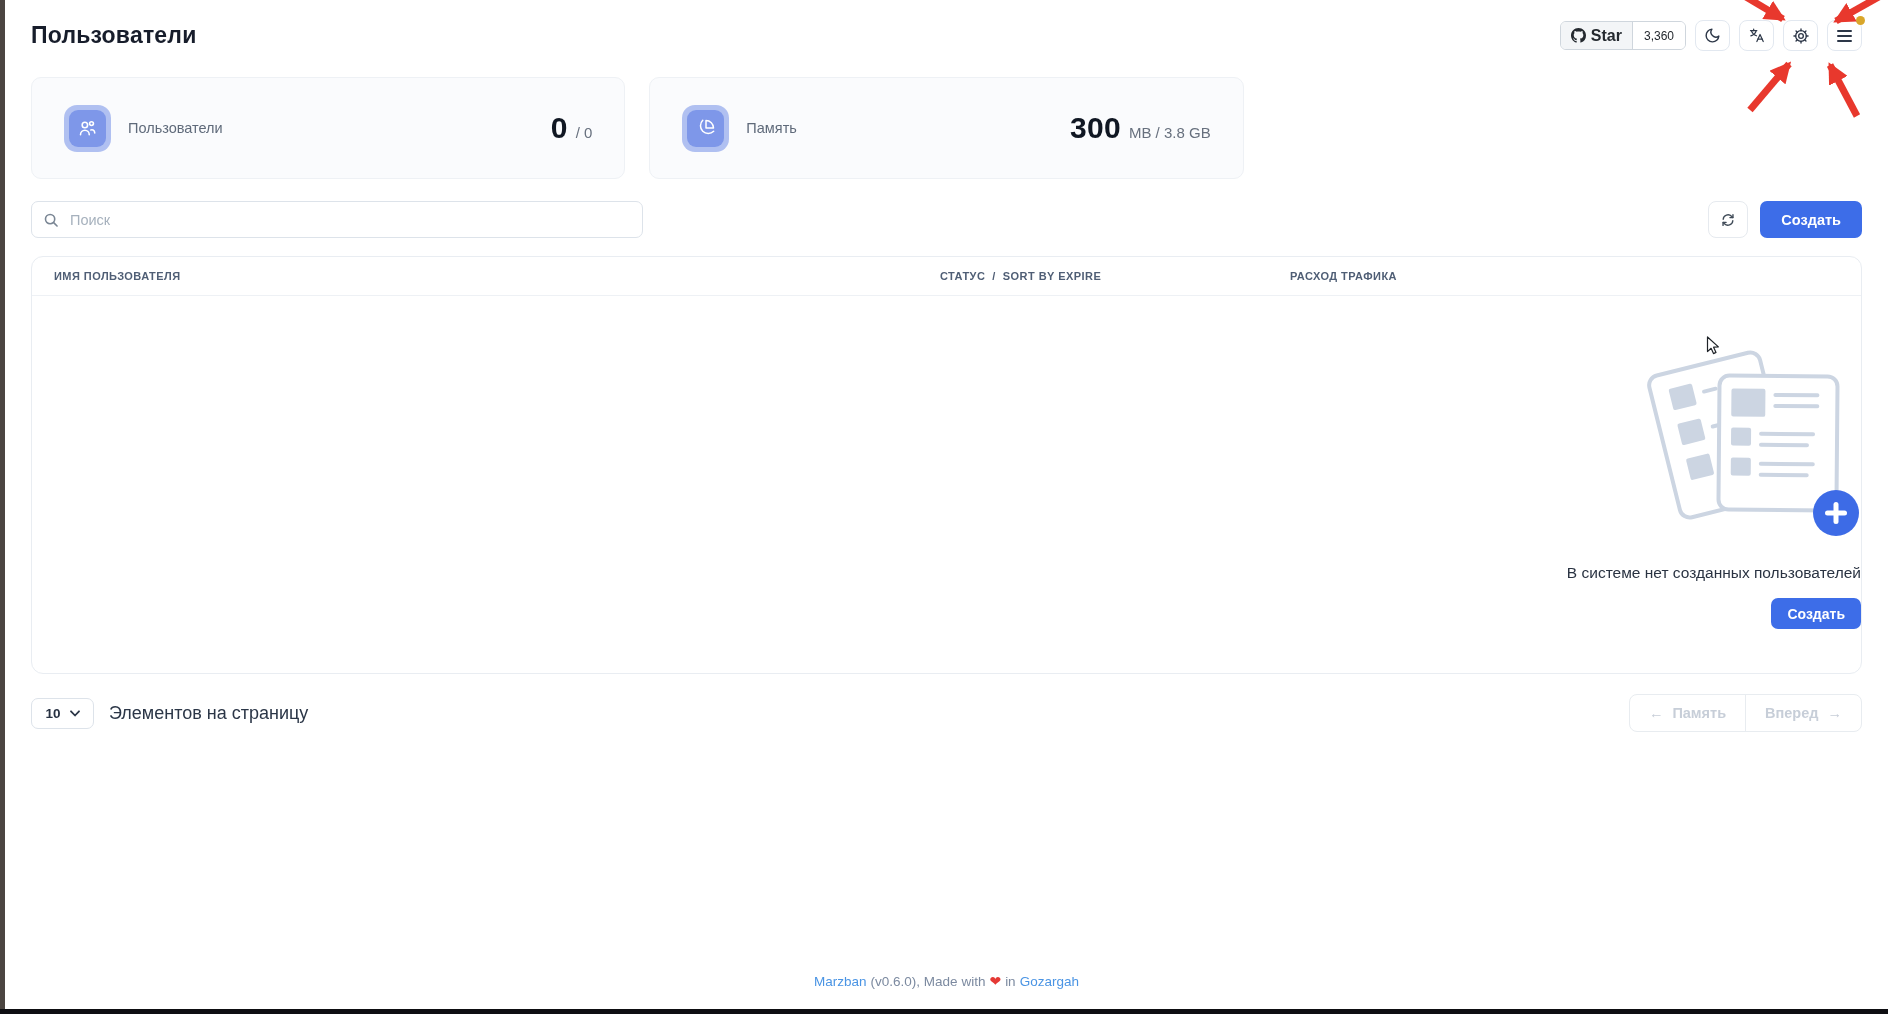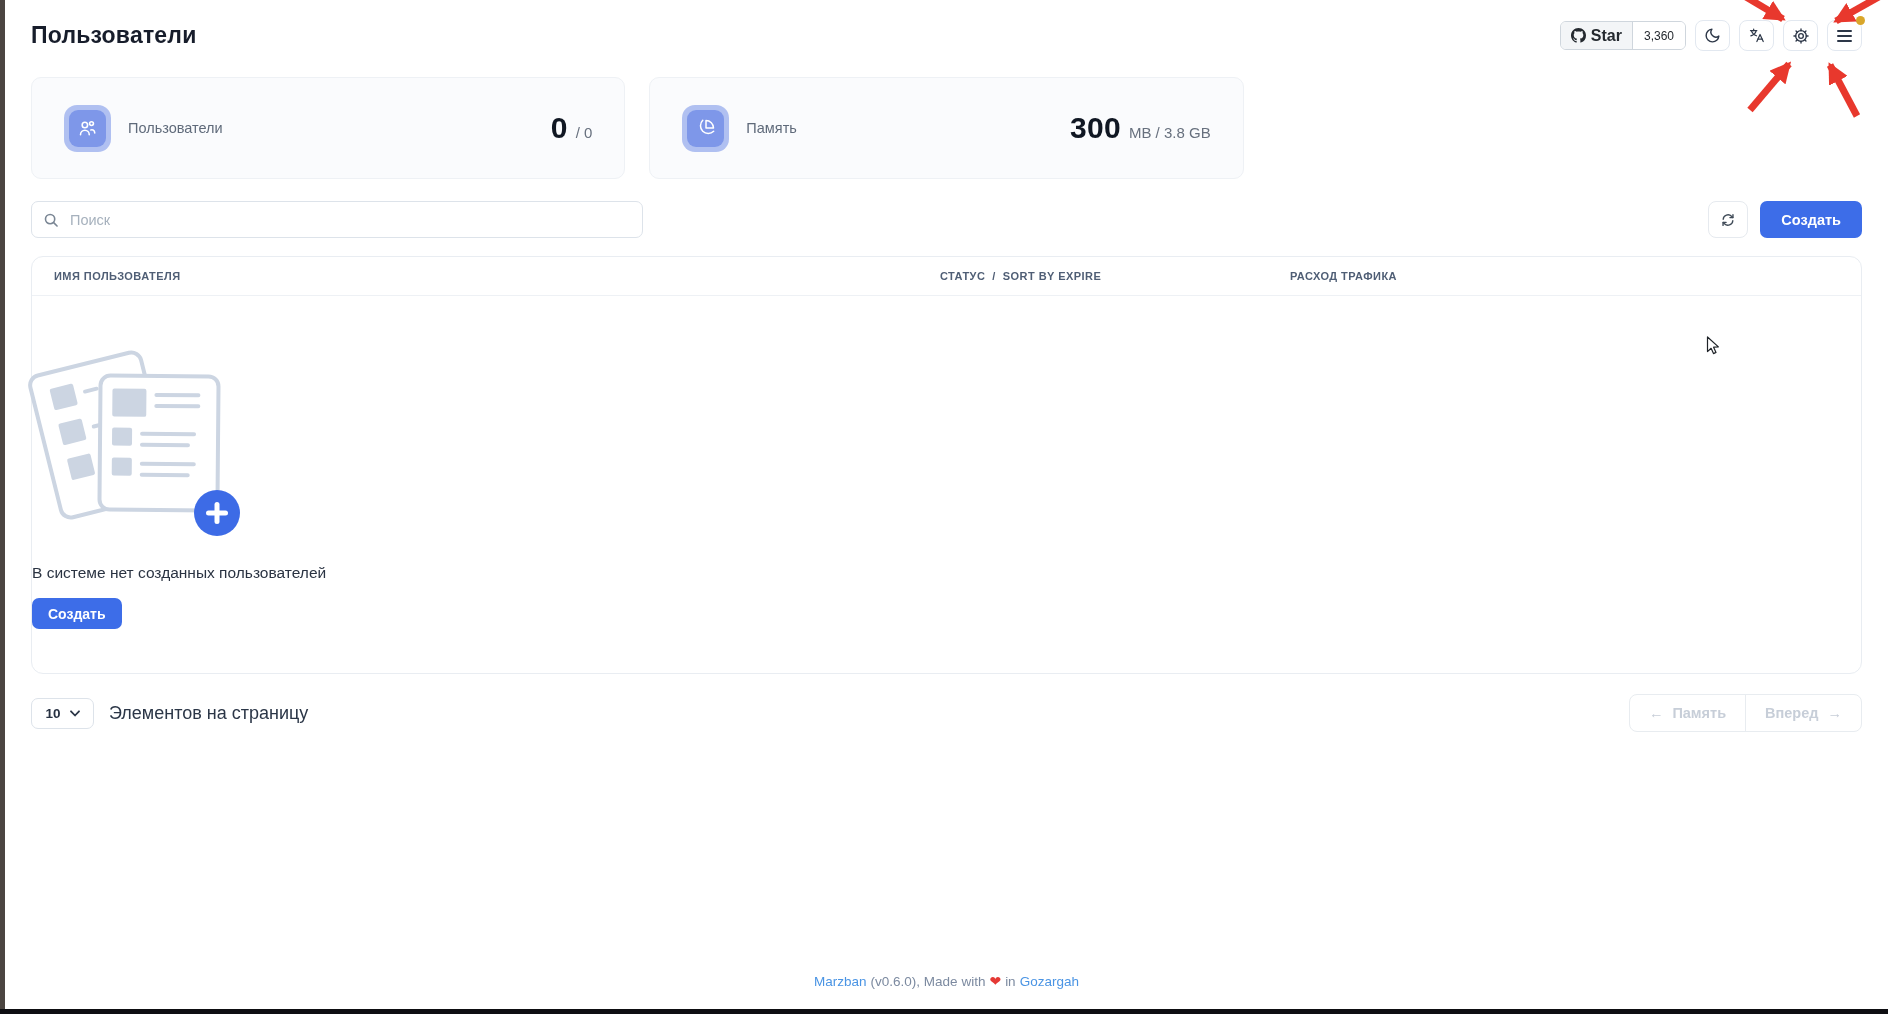--- a/index.html
+++ b/index.html
@@ -45,21 +45,21 @@
   .search-input::placeholder { color:#a6b1bd; }
   .toolbar-r { display:flex; align-items:center; gap:12px; }
   .refresh-btn { width:40px; height:37px; border:1px solid #e6eaef; border-radius:8px; background:#fff; display:flex; align-items:center; justify-content:center; cursor:pointer; }
   .btn-primary { height:37px; border:none; border-radius:7px; background:#3d6de8; color:#fff; font-size:14.5px; font-weight:700; padding:0 21px; font-family:inherit; cursor:pointer; }
 
   
   .table { margin-top:18px; border:1px solid #e9edf2; border-radius:12px; background:#fff; }
   .thead { display:grid; grid-template-columns:886px 350px 1fr; padding:0 22px; height:39px; align-items:center; border-bottom:1px solid #eef1f5; }
   .th { font-size:11px; font-weight:700; text-transform:uppercase; color:#4f5e75; letter-spacing:.45px; cursor:pointer; }
   .th .sep { margin:0 7px; font-weight:700; color:#4f5e75; }
-  .tbody { height:377px; display:flex; flex-direction:column; align-items:flex-start; padding-top:50px; }
+  .tbody { height:377px; display:flex; flex-direction:column; align-items:flex-end; padding-top:50px; }
 
   
   .illus { position:relative; width:210px; height:198px; }
   .pg { position:absolute; background:#fff; border:4px solid #ccd5e2; border-radius:12px; }
   .pg-back { left:10px; top:14px; width:118px; height:150px; transform:rotate(-14deg); padding:14px 0 0 16px; }
   .brow { display:flex; align-items:center; gap:8px; margin-bottom:14px; }
   .bsq { width:24px; height:22px; background:#ccd5e2; border-radius:2px; }
   .bln { width:16px; height:4px; background:#ccd5e2; border-radius:2px; }
   .pg-front { left:66px; top:28px; width:122px; height:138px; transform:rotate(.5deg); padding:11px 10px; }
   .frow { display:flex; gap:8px; margin-bottom:11px; }

